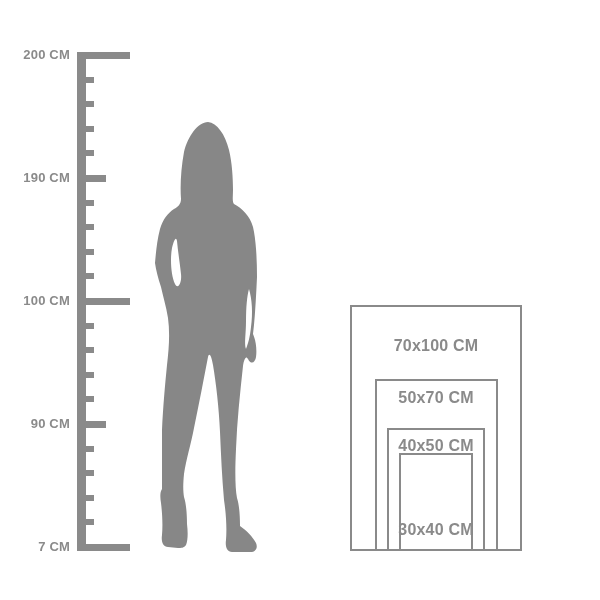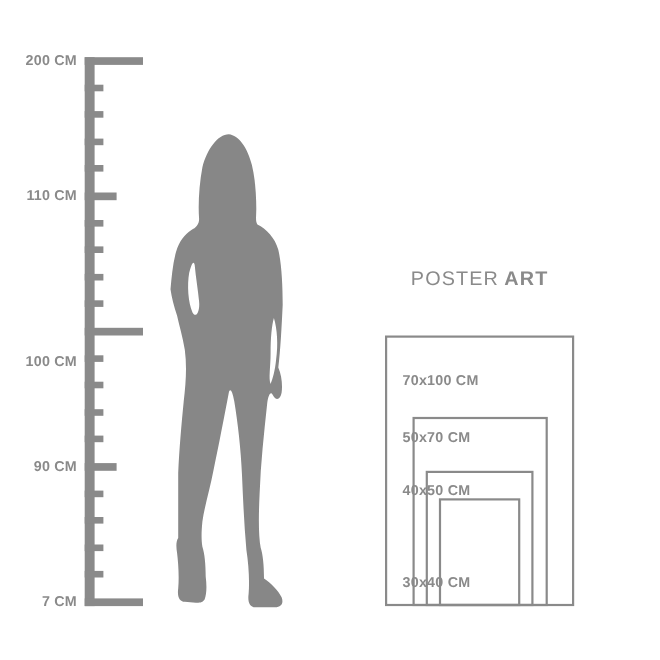--- a/index.html
+++ b/index.html
@@ -48,23 +48,23 @@
     position: absolute;
     box-sizing: border-box;
     border: 2px solid var(--line, #8a8a8a);
     background: transparent;
   }
   .size-label {
     position: absolute;
     width: 140px;
     height: 16px;
     line-height: 16px;
-    text-align: left;
+    text-align: center;
     color: var(--text, #8a8a8a);
-    font-size: 13px;
+    font-size: 16px;
     font-weight: bold;
     letter-spacing: 0.2px;
     white-space: nowrap;
   }
   
   .silhouette {
     position: absolute;
     left: 148px;
     top: 118px;
     width: 116px;
@@ -93,22 +93,22 @@
       <div class="ruler-tick" style="left: 77px; top: 248.8px; width: 17px; height: 6px;"></div>
       <div class="ruler-tick" style="left: 77px; top: 224.2px; width: 17px; height: 6px;"></div>
       <div class="ruler-tick" style="left: 77px; top: 199.6px; width: 17px; height: 6px;"></div>
       <div class="ruler-tick" style="left: 77px; top: 174.5px; width: 29px; height: 7px;"></div>
       <div class="ruler-tick" style="left: 77px; top: 150.4px; width: 17px; height: 6px;"></div>
       <div class="ruler-tick" style="left: 77px; top: 125.8px; width: 17px; height: 6px;"></div>
       <div class="ruler-tick" style="left: 77px; top: 101.2px; width: 17px; height: 6px;"></div>
       <div class="ruler-tick" style="left: 77px; top: 76.6px; width: 17px; height: 6px;"></div>
       <div class="ruler-tick" style="left: 77px; top: 51.5px; width: 53px; height: 7px;"></div>
       <div class="ruler-label" style="top: 47px;">200 CM</div>
-      <div class="ruler-label" style="top: 170px;">110 CM</div>
-      <div class="ruler-label" style="top: 293px; margin-top: 28px;">100 CM</div>
+      <div class="ruler-label" style="top: 170px;">190 CM</div>
+      <div class="ruler-label" style="top: 293px;">100 CM</div>
       <div class="ruler-label" style="top: 416px;">90 CM</div>
       <div class="ruler-label" style="top: 539px;">7 CM</div>
     </div>
 
   <svg class="silhouette" viewBox="148 118 116 440" aria-hidden="true">
     <path id="sil-body" fill="#878787" d="
       M 208 122
       C 217 123 225 134 229 150
       C 232 162 233 178 233 190
       C 233 196 232 201 234 204
@@ -159,23 +159,20 @@
       Z"></path>
     <path id="sil-gap-right" fill="#ffffff" d="
       M 249 289
       C 252 299 253 313 251 327
       C 250 337 248 344 246 349
       C 244 344 246 334 246 321
       C 246 307 247 296 249 289
       Z"></path>
   </svg>
 
-  <div class="brand">
-    <span>POSTER</span><span class="bold">ART</span>
-  </div>
 
   <div id="size-chart">
       <div class="size-rect" style="left: 349.9px; top: 305px; width: 172.2px; height: 246px;"></div>
       <div class="size-label" style="left: 366px; top: 337.9px;">70x100 CM</div>
       <div class="size-rect" style="left: 374.5px; top: 378.8px; width: 123px; height: 172.2px;"></div>
       <div class="size-label" style="left: 366px; top: 390px;">50x70 CM</div>
       <div class="size-rect" style="left: 386.8px; top: 428px; width: 98.4px; height: 123px;"></div>
       <div class="size-label" style="left: 366px; top: 438px;">40x50 CM</div>
       <div class="size-rect" style="left: 399.1px; top: 452.6px; width: 73.8px; height: 98.4px;"></div>
       <div class="size-label" style="left: 366px; top: 522px;">30x40 CM</div>

